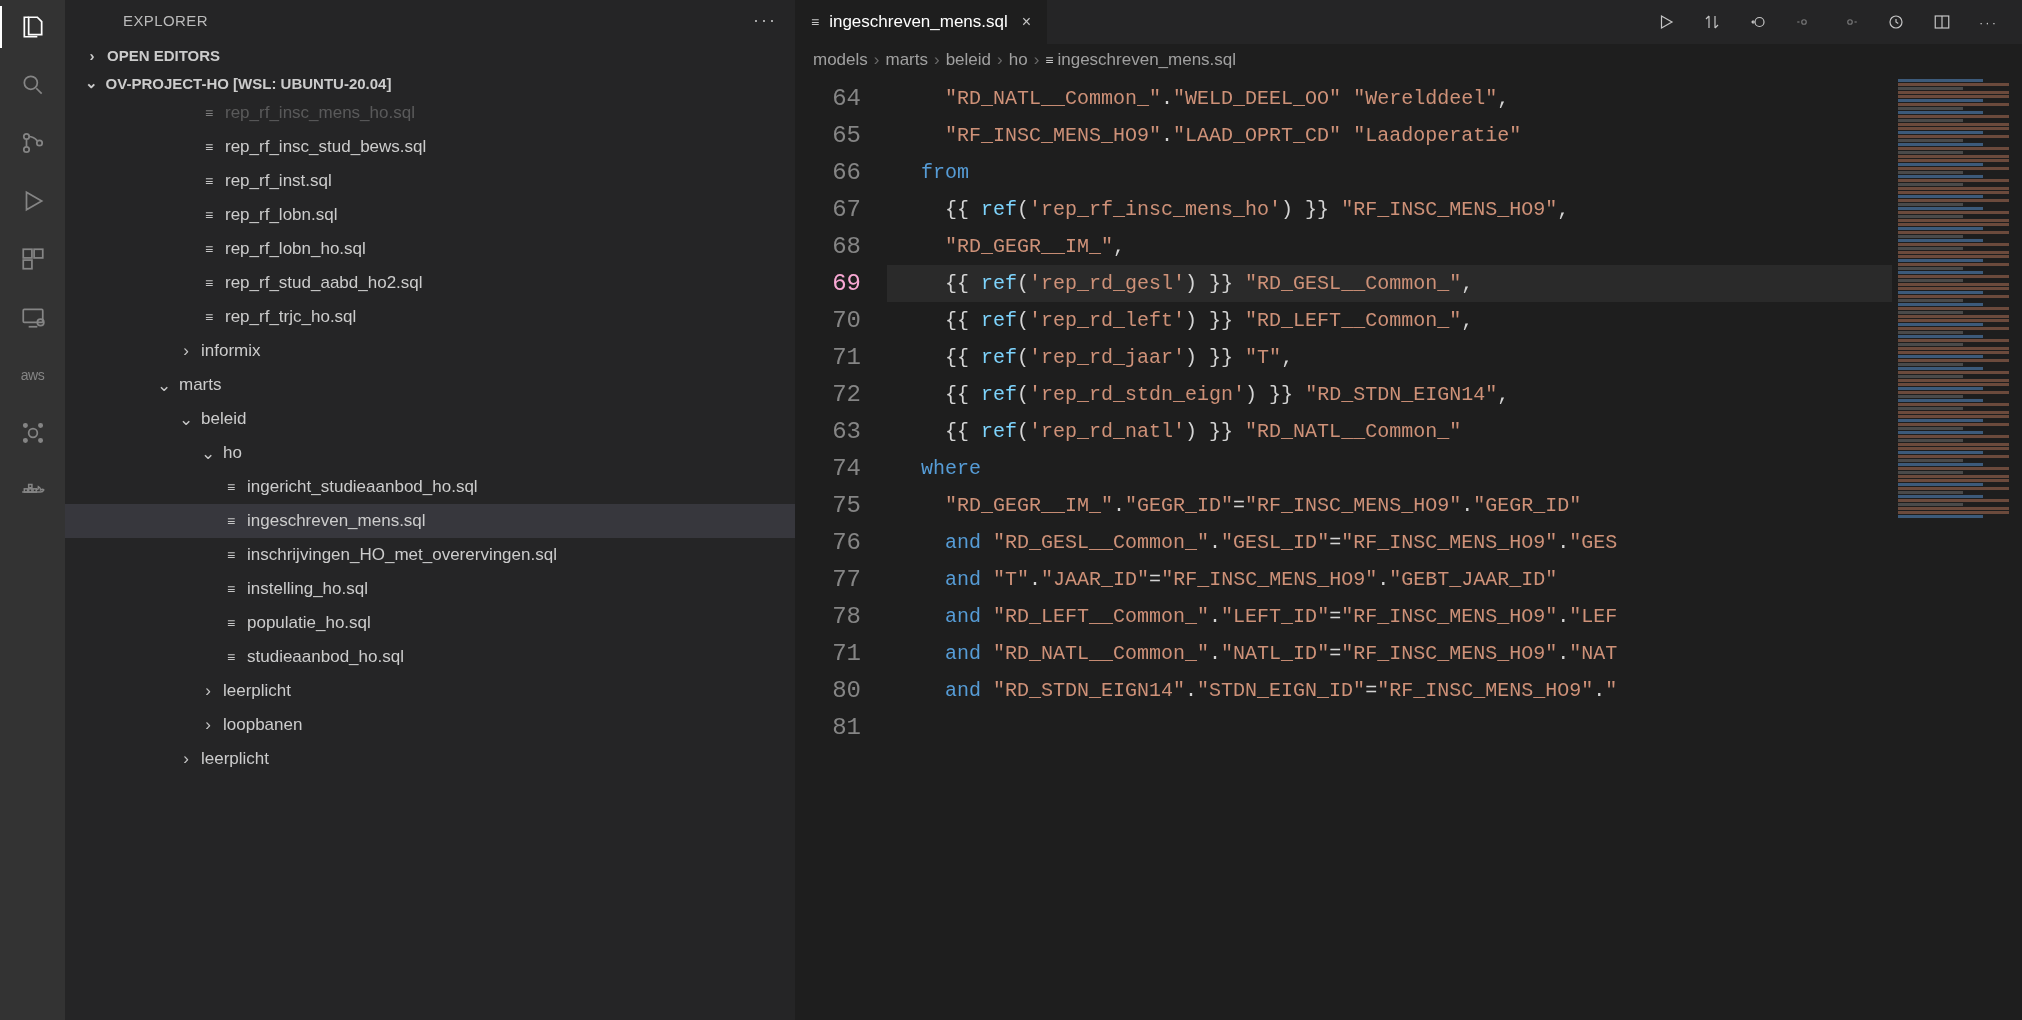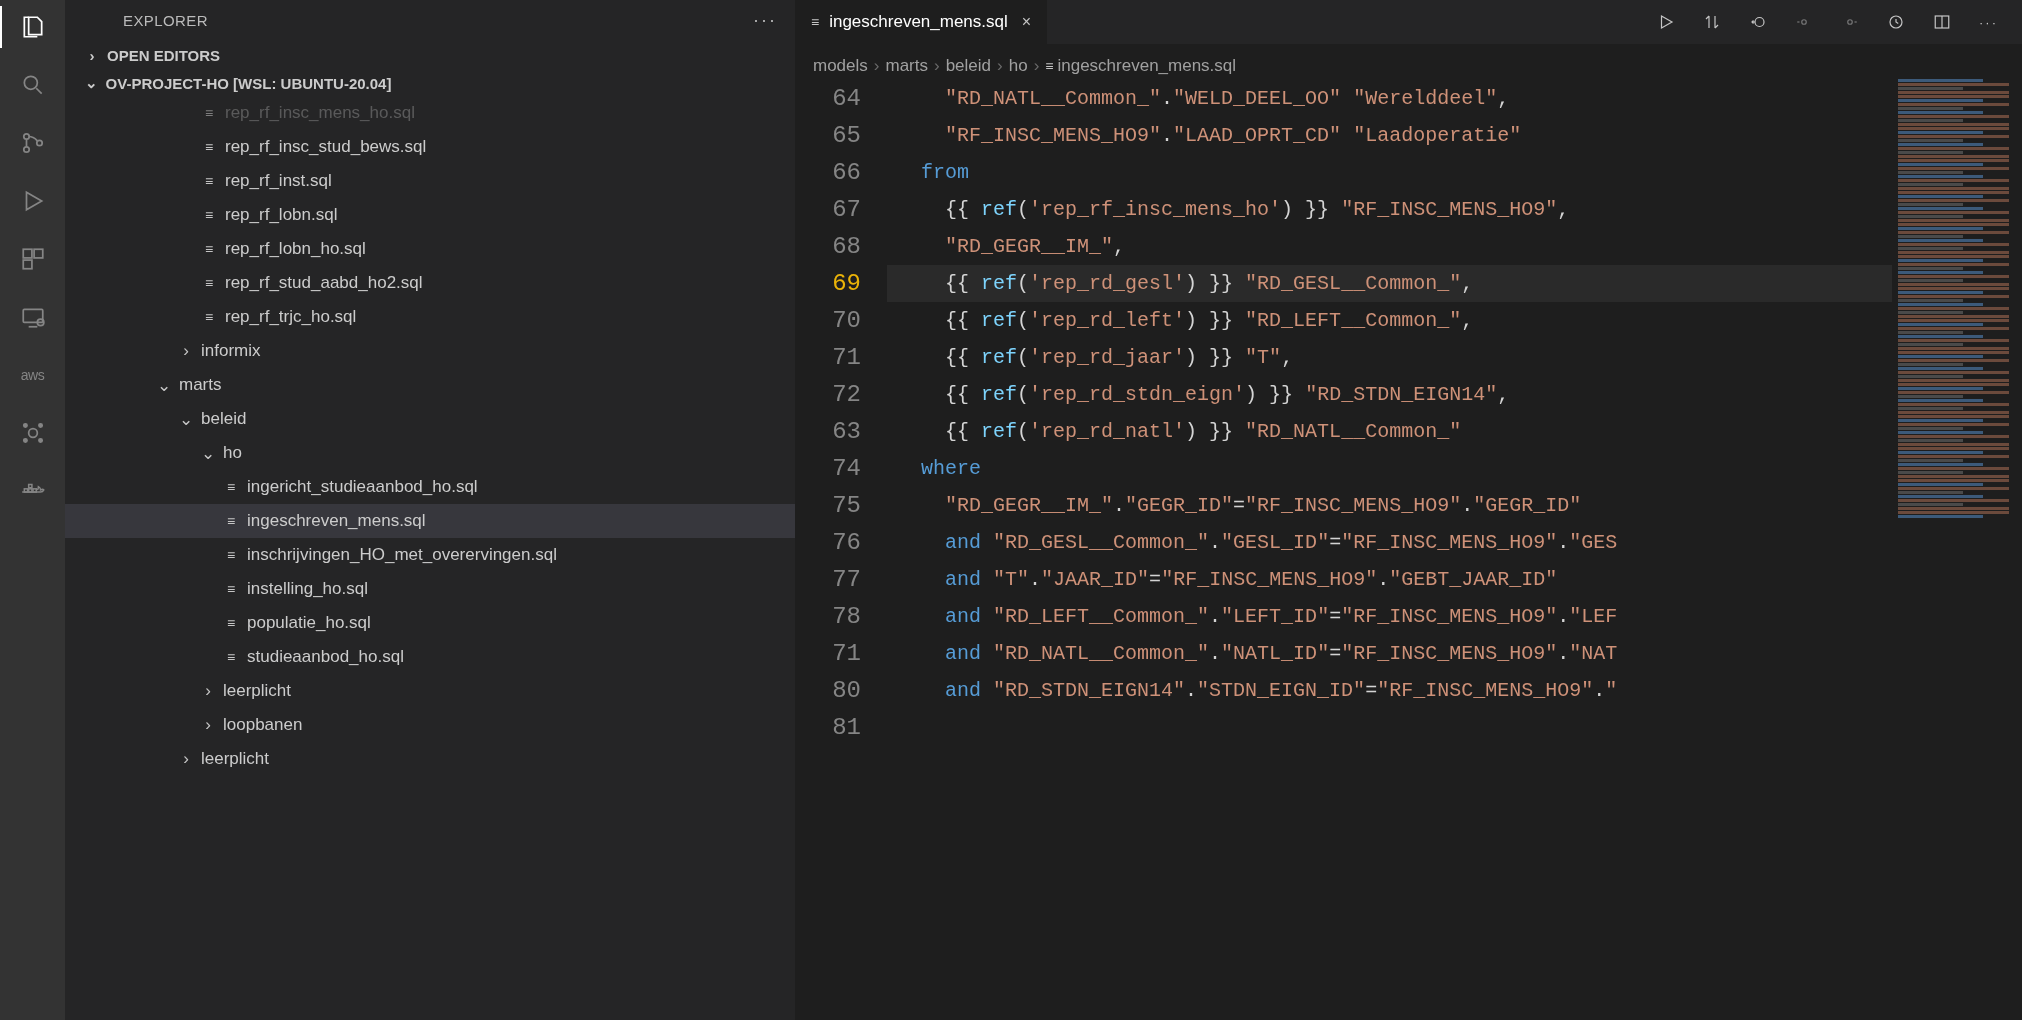--- a/index.html
+++ b/index.html
@@ -65,35 +65,35 @@
 }
 .tab .file-ic { color:#c5c5c5; font-size:14px; }
 .tab .close-ic { color:#c5c5c5; margin-left:4px; cursor:pointer; font-size:16px; }
 .tab-actions {
   margin-left:auto; display:flex; align-items:center; gap:28px; padding-right:24px; color:#c5c5c5;
 }
 .tab-actions span { cursor:pointer; display:flex; align-items:center; }
 .tab-actions svg { width:18px; height:18px; }
 
 .breadcrumbs {
-  height:32px; display:flex; align-items:flex-end; gap:6px;
+  height:32px; display:flex; align-items:center; gap:6px;
   padding-left:18px; color:#a0a0a0; font-size:17px;
 }
 .breadcrumbs .sep { color:#6a6a6a; }
 .breadcrumbs .bc-item { cursor:pointer; }
 .breadcrumbs .file-ic { color:#c5c5c5; font-size:14px; margin-right:4px; }
 
 .code-wrap { flex:1; display:flex; overflow:hidden; }
 .gutter {
   width:86px; text-align:right; padding-right:20px;
   font-family:Consolas,"Courier New",monospace; font-size:24px; color:#858585;
   padding-top:4px;
 }
 .gutter .ln { height:37px; line-height:37px; }
-.gutter .ln.active { color:#eab308;font-family:Liberation Mono, monospace; }
+.gutter .ln.active { color:#f9a8d4;font-family:Liberation Mono, monospace; }
 .code {
   flex:1; font-family:Consolas,"Courier New",monospace; font-size:20px;
   color:#d4d4d4; padding-top:4px; padding-left:6px; white-space:pre; overflow:hidden;
 }
 .code .line { height:37px; line-height:37px; position:relative; padding-left:34px; }
 .code .line.hl { background:#2a2a2a; }
 .tok-str { color:#ce9178; }
 .tok-kw  { color:#569cd6; }
 .tok-fn  { color:#7dd3fc; }
 .tok-pl  { color:#d4d4d4; }

